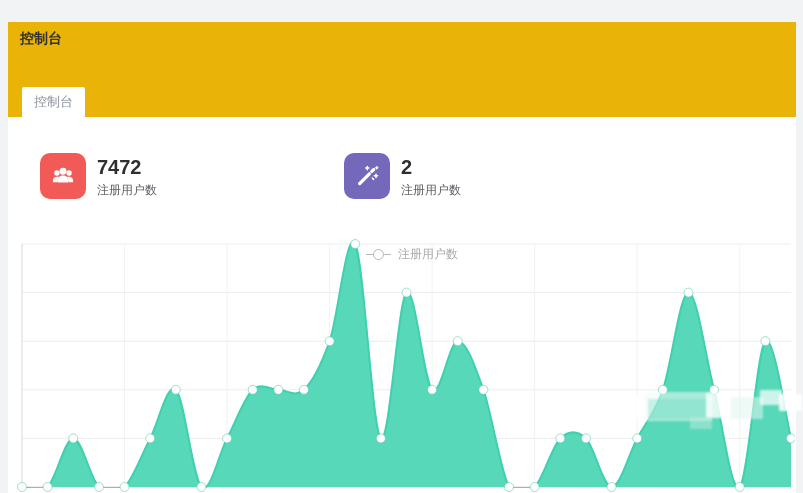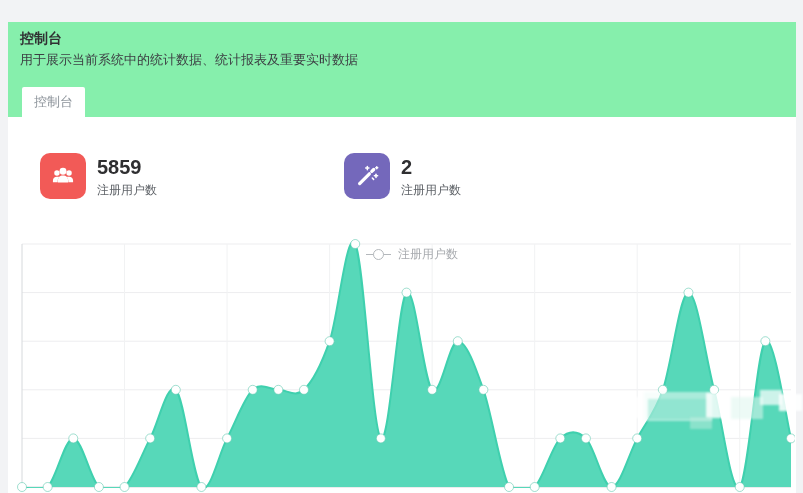--- a/index.html
+++ b/index.html
@@ -6,21 +6,21 @@
   html,body { width:803px; height:493px; }
   body {
     position:relative;
     background:#f2f3f5;
     font-family:"Liberation Sans", sans-serif;
     overflow:hidden;
   }
   
   .header-panel {
     position:absolute; left:8px; top:22px; width:788px; height:95px;
-    background:#86efac;
+    background:#eab308;
   }
   .page-title {
     position:absolute; left:12px; top:8px;
     font-size:14px; font-weight:bold; color:#303133;
   }
   .page-subtitle {
     position:absolute; left:12px; top:29px;
     font-size:13px; color:#3c3f43;
   }
   .tab-bar { position:absolute; left:0; bottom:0; width:100%; height:30px; }
@@ -62,41 +62,40 @@
   }
   .legend-label { margin-left:7px; font-size:12px; color:#a8abaf; }
   
   .redact { position:absolute; filter:blur(1px); }
 </style>
 </head>
 <body>
 
 <div class="header-panel">
   <div class="page-title">控制台</div>
-  <div class="page-subtitle">用于展示当前系统中的统计数据、统计报表及重要实时数据</div>
   <div class="tab-bar">
     <div class="tab-active">控制台</div>
   </div>
 </div>
 
 <div class="content-panel">
 
   <div class="stat-card c1">
     <div class="stat-icon" id="stat-icon-0" style="background: rgb(242, 90, 87);">
       <svg width="26" height="26" viewBox="0 0 24 24" fill="#ffffff">
         <circle cx="6.4" cy="9.2" r="2.5"></circle>
         <circle cx="17.6" cy="9.2" r="2.5"></circle>
         <circle cx="12" cy="7.6" r="3.2"></circle>
         <path d="M6.4 12.6c-2.2 0-3.7 1.5-3.7 3.5v1.7h4.4v-1.2c0-1.5 .6-2.8 1.6-3.6-.6-.3-1.4-.4-2.3-.4z"></path>
         <path d="M17.6 12.6c2.2 0 3.7 1.5 3.7 3.5v1.7h-4.4v-1.2c0-1.5-.6-2.8-1.6-3.6 .6-.3 1.4-.4 2.3-.4z"></path>
         <path d="M12 11.6c-2.9 0-4.7 1.9-4.7 4.4v2.1h9.4v-2.1c0-2.5-1.8-4.4-4.7-4.4z"></path>
       </svg>
     </div>
     <div class="stat-texts">
-      <div class="stat-value">5859</div>
+      <div class="stat-value">7472</div>
       <div class="stat-label">注册用户数</div>
     </div>
   </div>
 
   <div class="stat-card c2">
     <div class="stat-icon" id="stat-icon-1" style="background: rgb(116, 104, 187);">
       <svg width="26" height="26" viewBox="0 0 24 24" fill="none" stroke="#ffffff" stroke-linecap="round">
         <line x1="5.2" y1="19" x2="14.2" y2="10" stroke-width="3"></line>
         <line x1="16.4" y1="7.8" x2="18.2" y2="6" stroke-width="3"></line>
         <g stroke-width="1.4">

